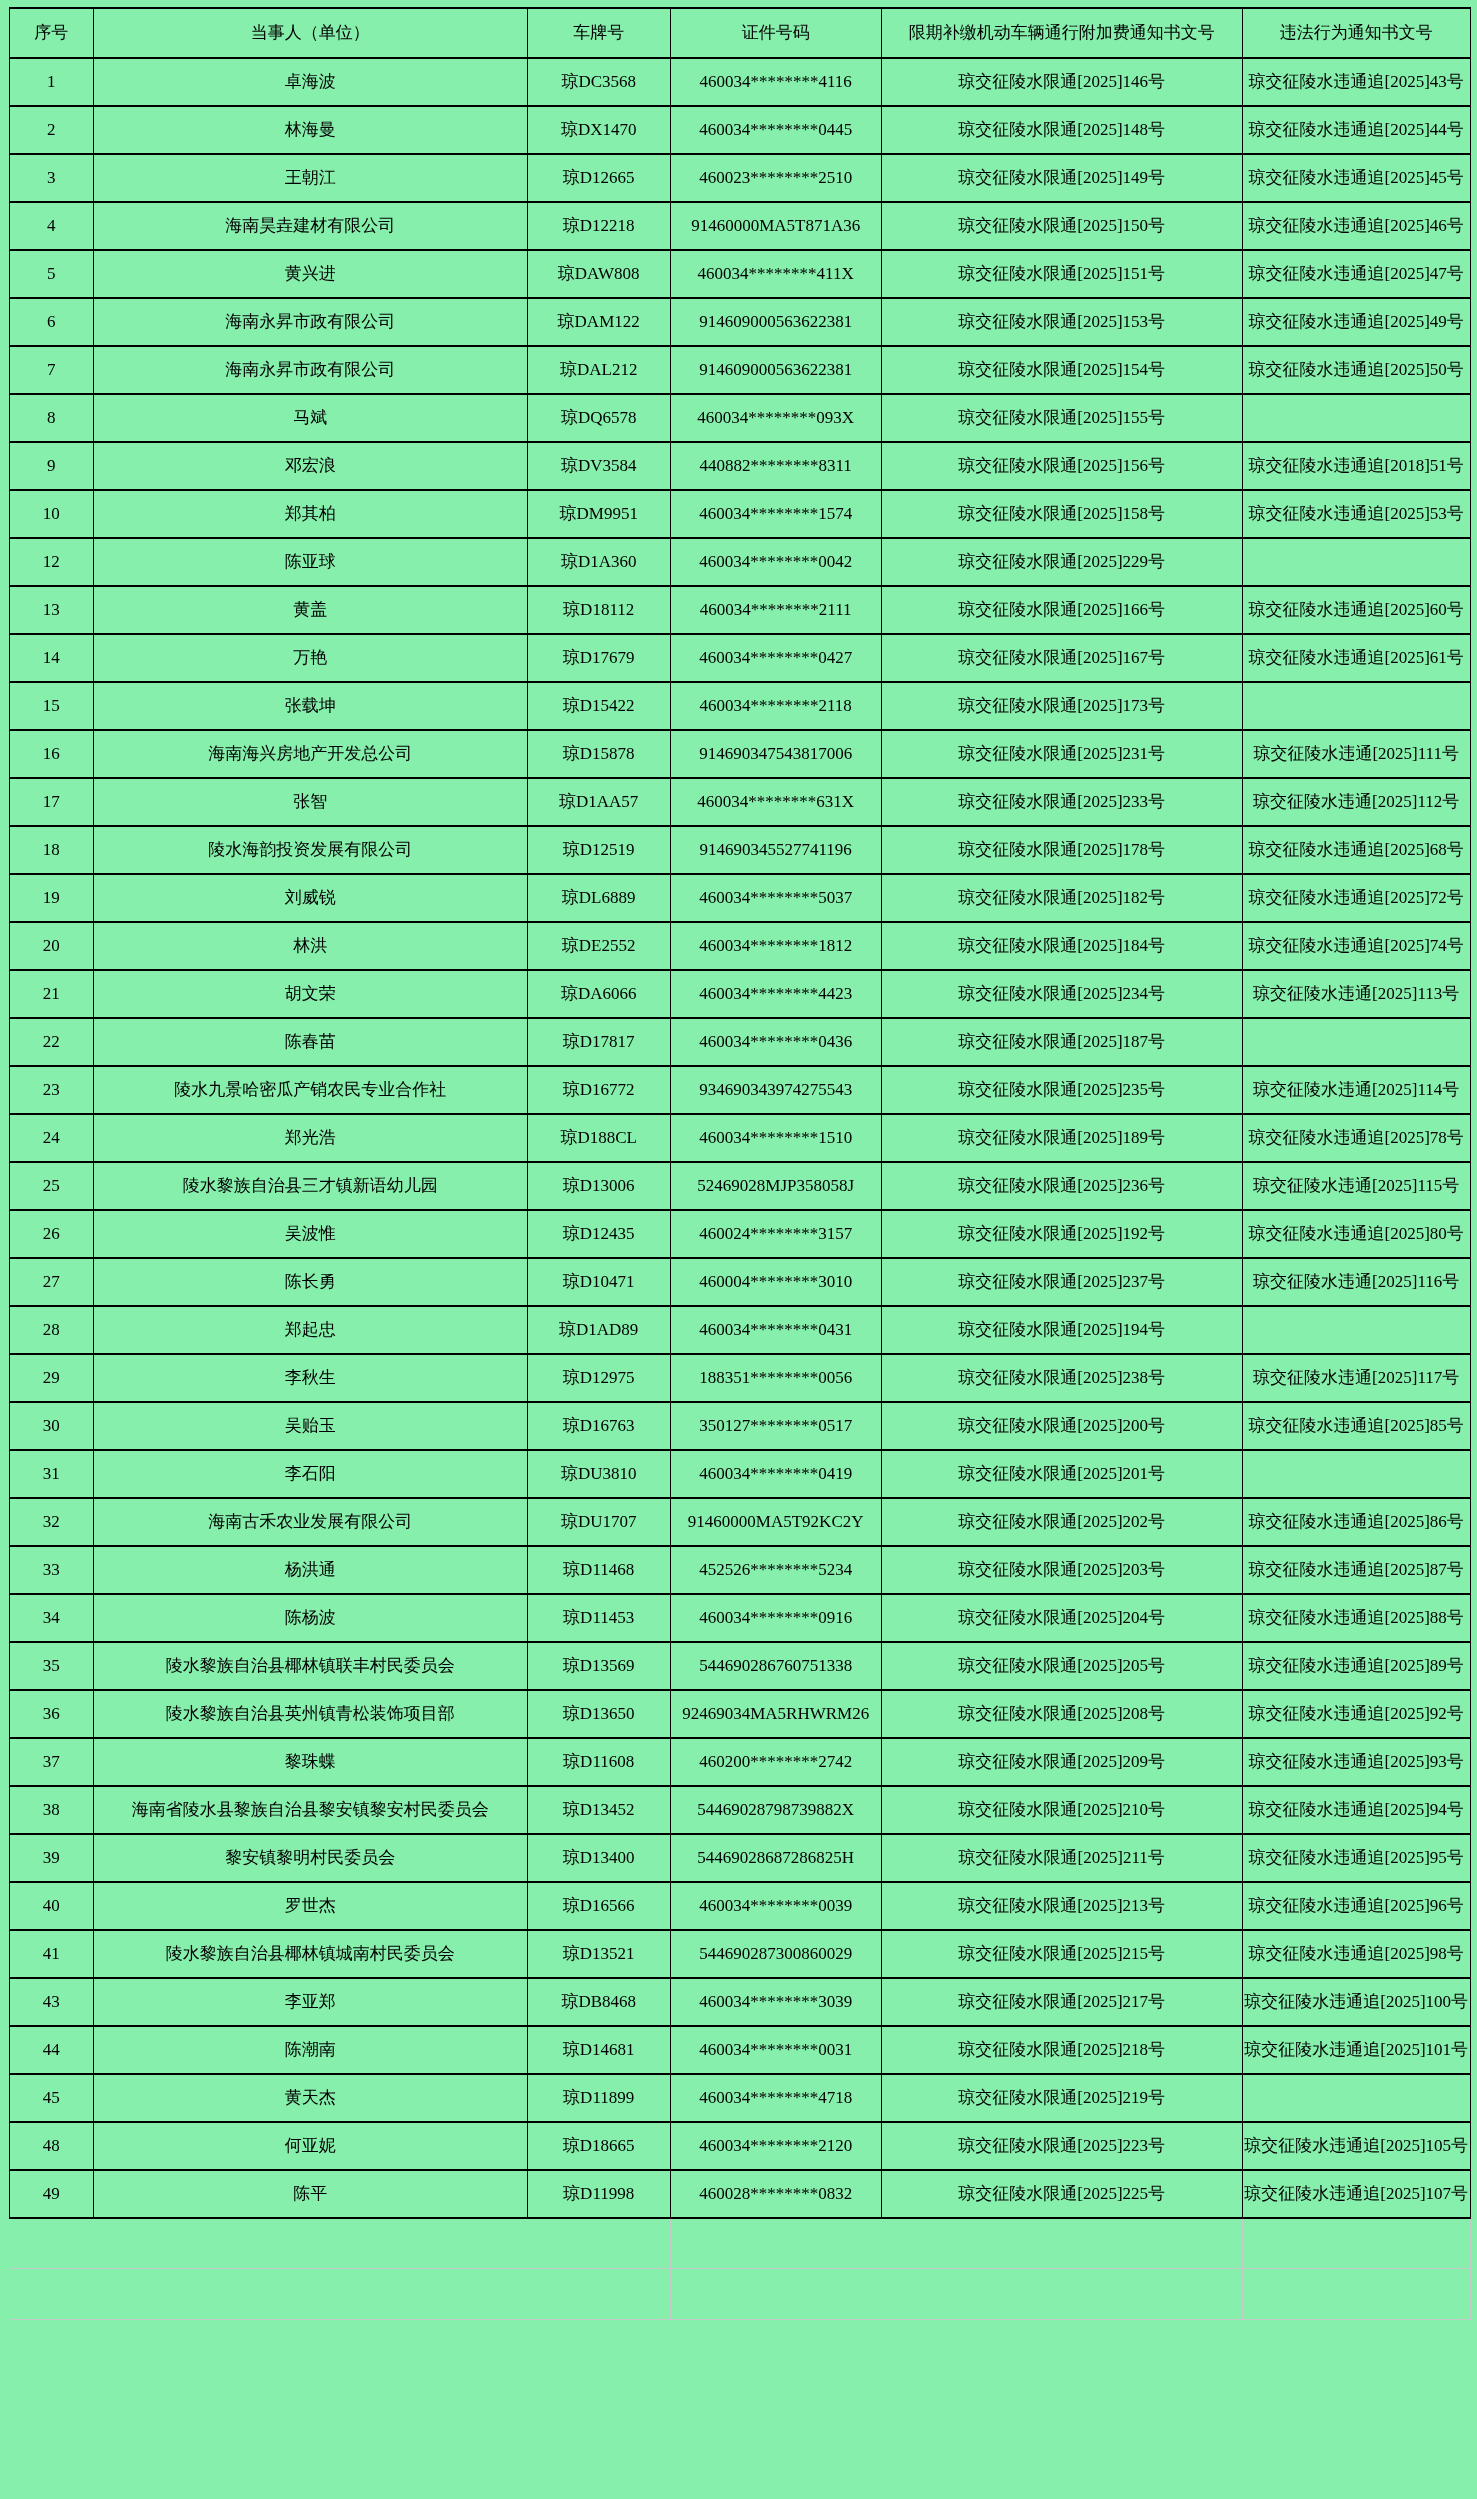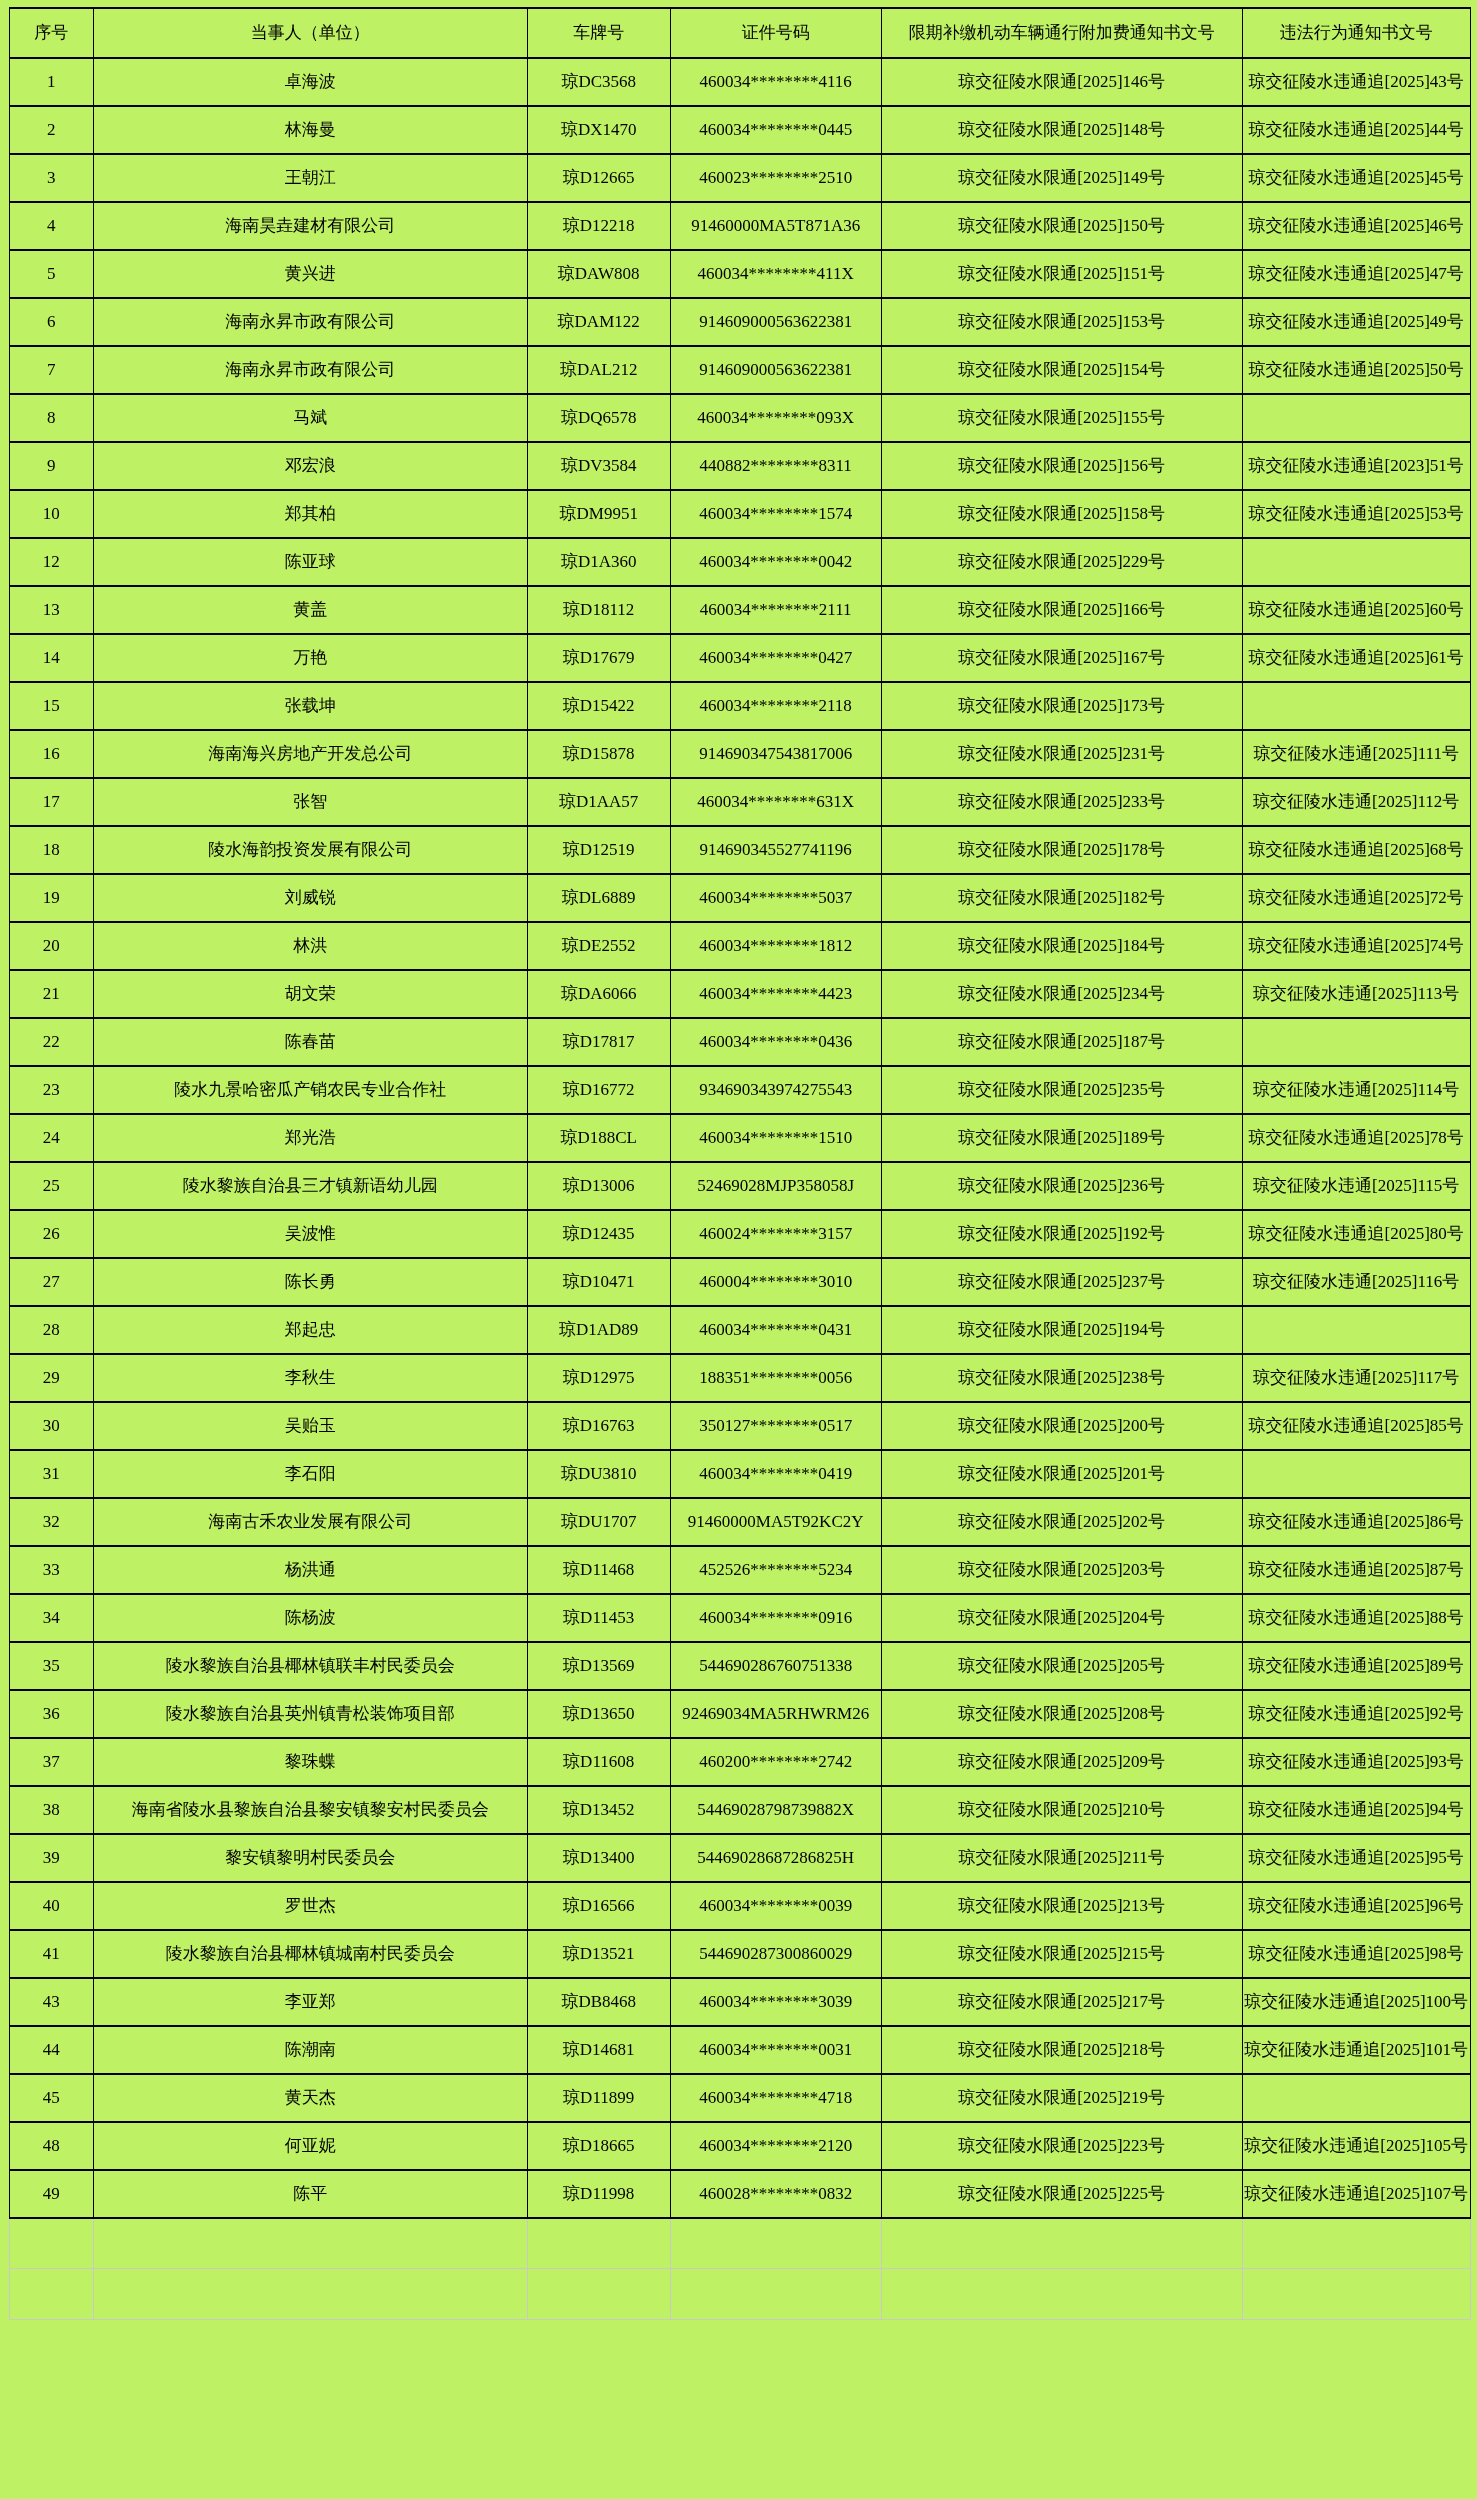--- a/index.html
+++ b/index.html
@@ -3,21 +3,21 @@
 <meta charset="utf-8">
 <style>
   html, body {
     margin: 0;
     padding: 0;
     background: #ffffff;
   }
   .page {
     width: 1477px;
     height: 2500px;
-    background: #bef264;
+    background: #86efac;
     overflow: hidden;
     font-family: "Liberation Serif", "DejaVu Serif", serif;
     color: #000000;
   }
   table.doc-table {
     border-collapse: collapse;
     table-layout: fixed;
     margin: 6.5px 0 0 8.7px;
   }
   .doc-table th, .doc-table td {
@@ -127,21 +127,21 @@
           <td>460034********093X</td>
           <td>琼交征陵水限通[2025]155号</td>
           <td></td>
         </tr>
         <tr>
           <td>9</td>
           <td>邓宏浪</td>
           <td>琼DV3584</td>
           <td>440882********8311</td>
           <td>琼交征陵水限通[2025]156号</td>
-          <td>琼交征陵水违通追[2023]51号</td>
+          <td>琼交征陵水违通追[2018]51号</td>
         </tr>
         <tr>
           <td>10</td>
           <td>郑其柏</td>
           <td>琼DM9951</td>
           <td>460034********1574</td>
           <td>琼交征陵水限通[2025]158号</td>
           <td>琼交征陵水违通追[2025]53号</td>
         </tr>
         <tr>

